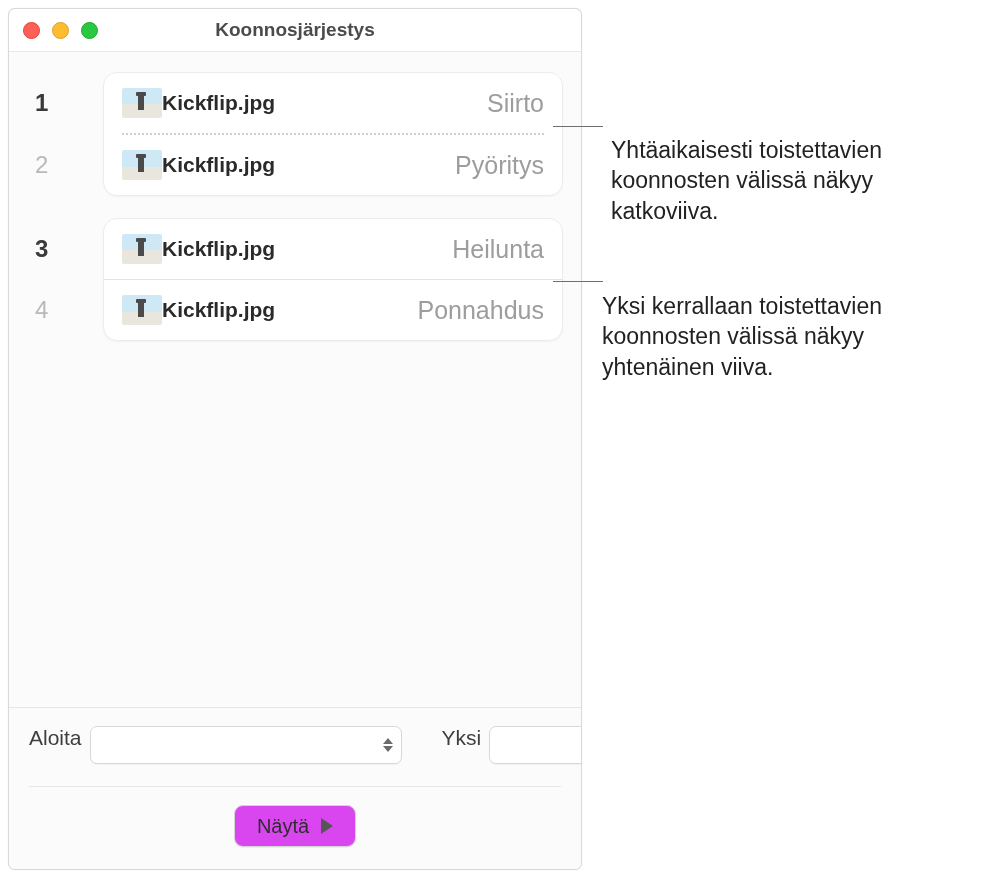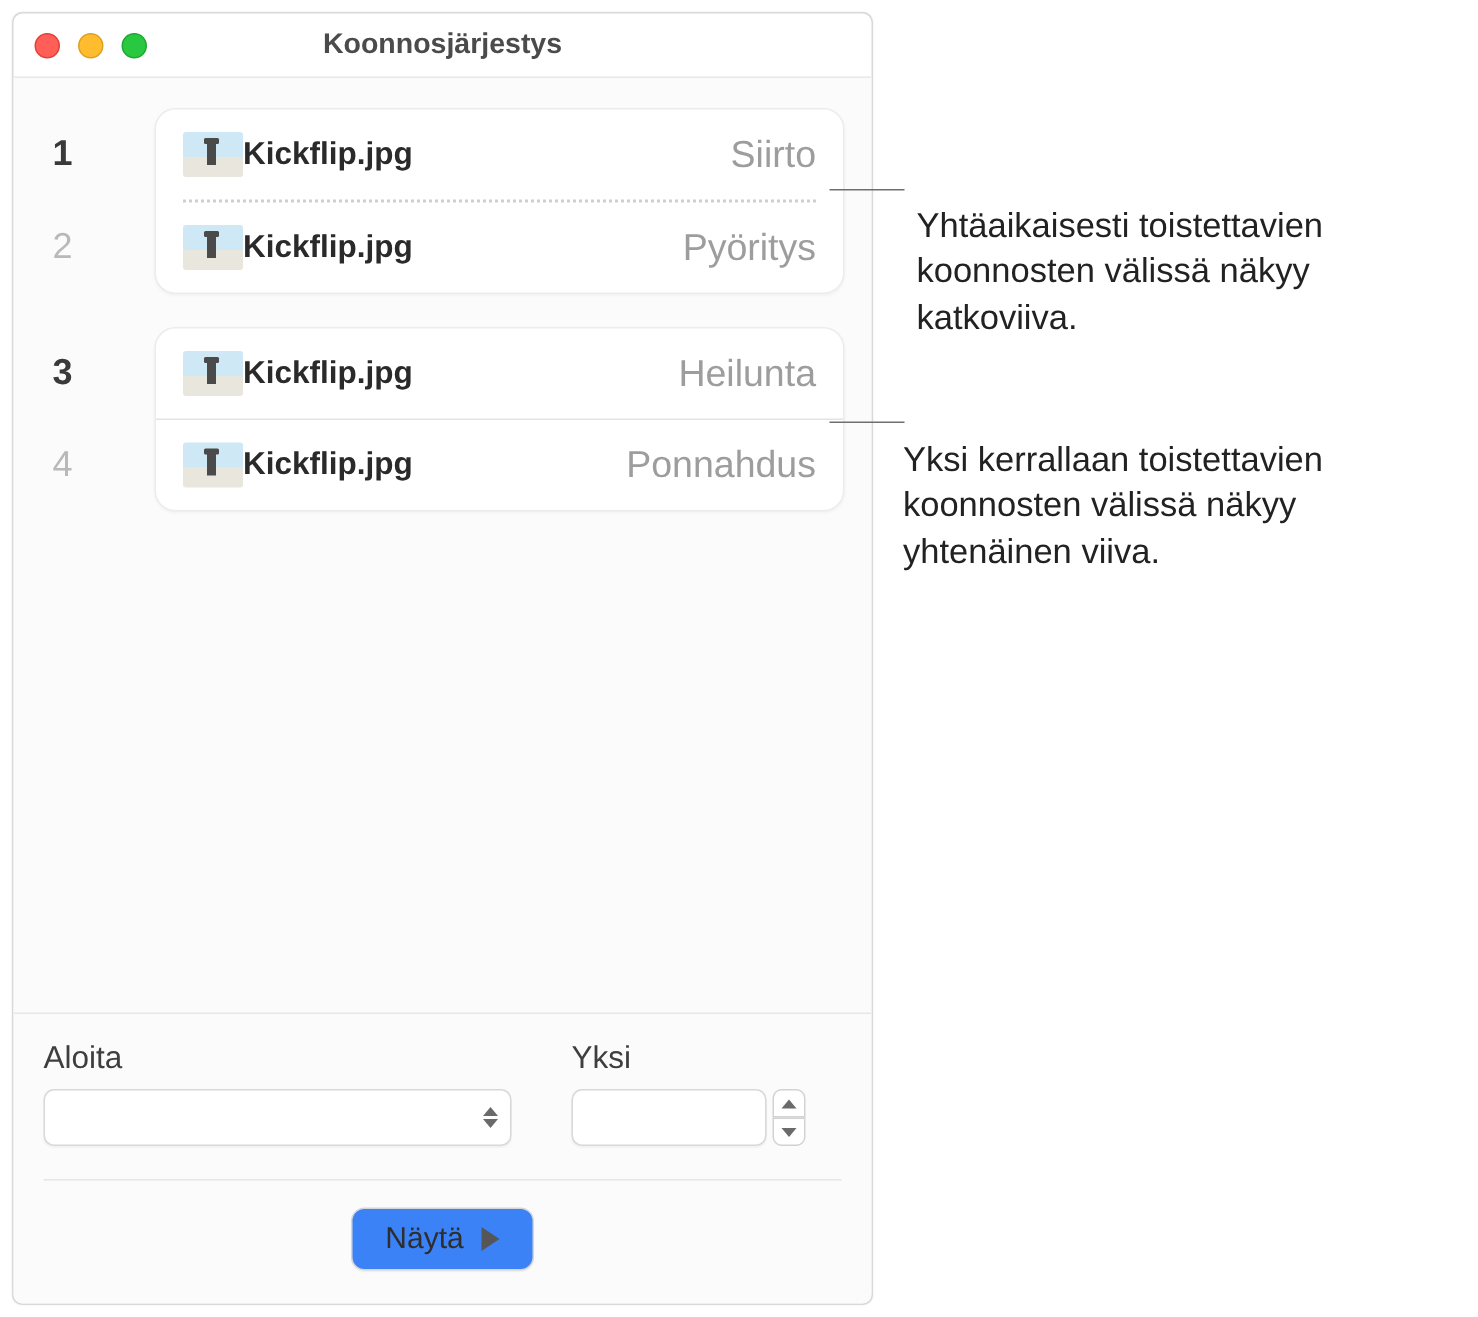--- a/index.html
+++ b/index.html
@@ -139,21 +139,21 @@
   }
   .bottom {
     border-top: 1px solid #e6e6e6;
     background: #fbfbfb;
     padding: 18px 20px 22px;
   }
   .fields {
     display: flex;
     gap: 40px;
   }
-  .field { display: flex; flex-direction: column; gap: 8px; }
+  .field { display: flex; flex-direction: row; gap: 8px; }
   .field-label { font-size: 21px; color: #3e3e3e; }
   .select {
     width: 312px; height: 38px;
     background: #fff;
     border: 1px solid #d8d8d8;
     border-radius: 7px;
     box-shadow: 0 1px 1px rgba(0,0,0,0.04);
     position: relative;
   }
   .select .arrows {
@@ -191,21 +191,21 @@
     border-top: 1px solid #e6e6e6;
     margin: 22px 0 18px;
   }
   .show-row {
     display: flex;
     justify-content: center;
   }
   .show-btn {
     height: 42px;
     padding: 0 22px;
-    background: #3b82f6;
+    background: #d946ef;
     border: 1px solid #d5d5d5;
     border-radius: 9px;
     box-shadow: 0 1px 1px rgba(0,0,0,0.06);
     display: flex;
     align-items: center;
     gap: 12px;
     font-size: 20px;
     color: #2e2e2e;
     cursor: pointer;
   }

